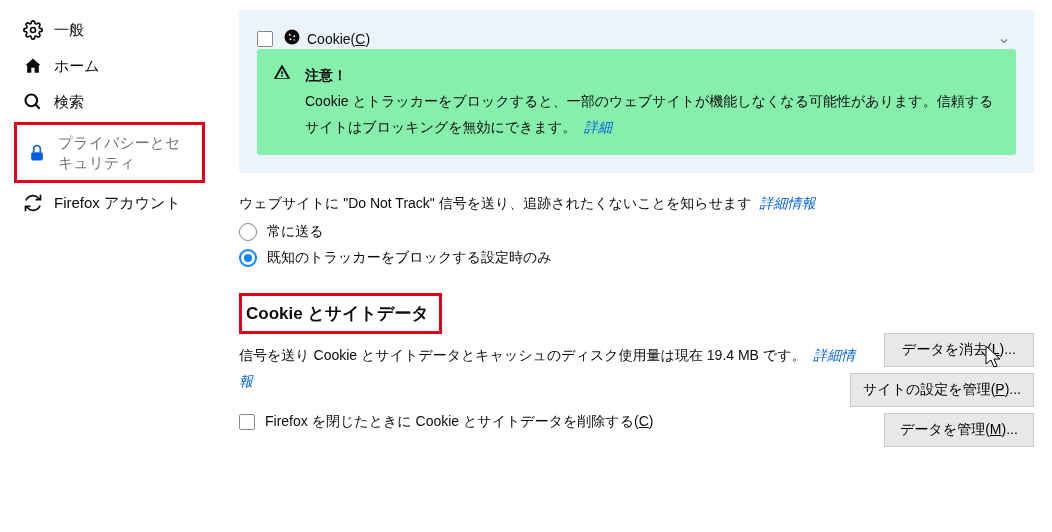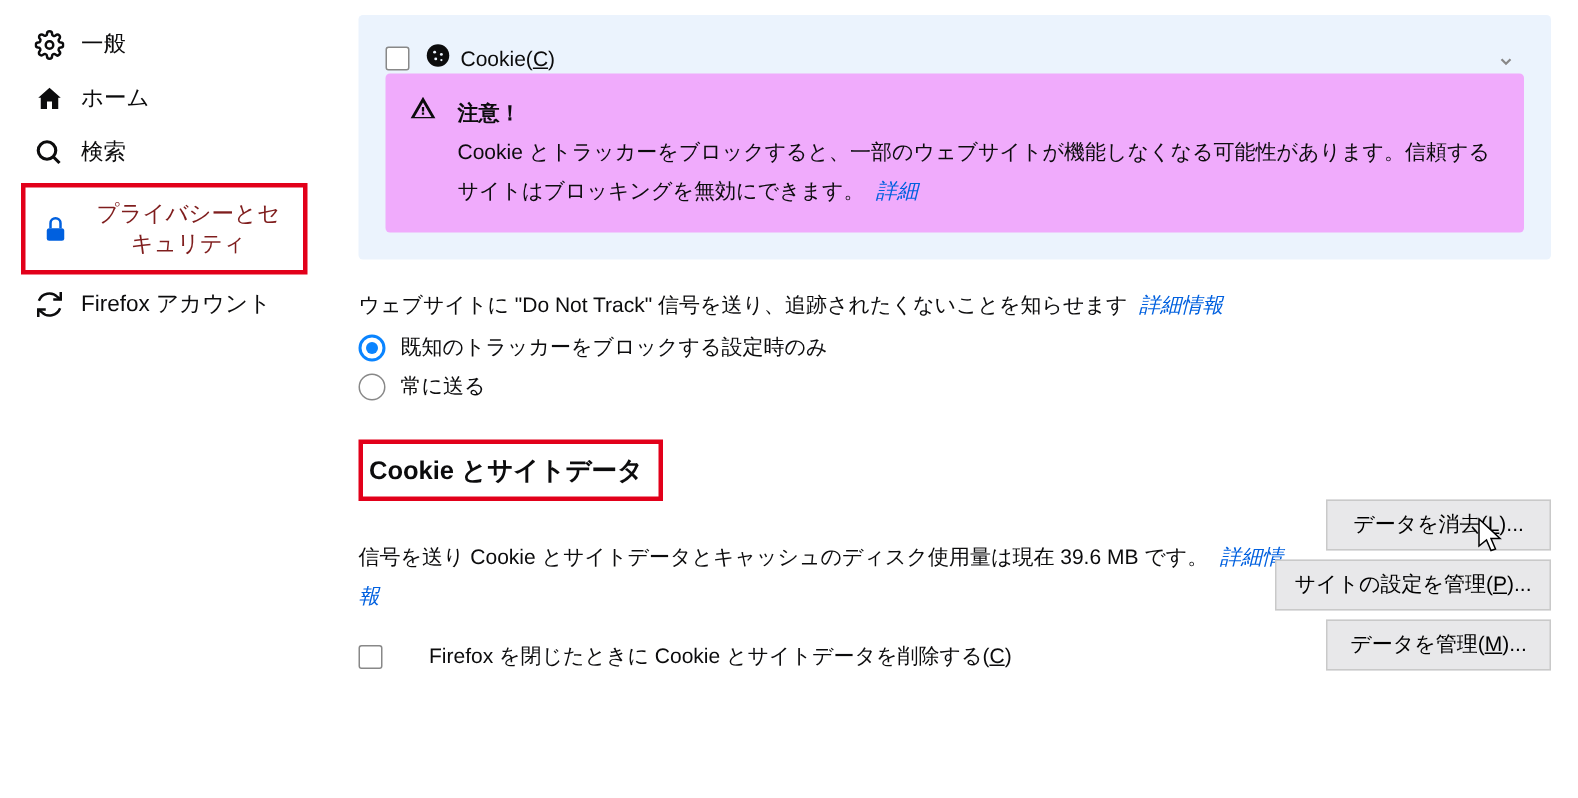--- a/index.html
+++ b/index.html
@@ -2,51 +2,51 @@
 <html><head>
 <meta charset="utf-8">
 <style>
 * { box-sizing: border-box; margin: 0; padding: 0; }
 body { font-family: "Meiryo", "Yu Gothic", sans-serif; font-size: 14px; color: #0c0c0d; background: #fff; width: 1052px; height: 532px; overflow: hidden; }
 .layout { display: flex; height: 100%; }
 
 .sidebar { width: 215px; padding: 12px 10px 12px 14px; flex-shrink: 0; }
 .sidebar-item { display: flex; align-items: center; padding: 7px 8px; border-radius: 2px; cursor: pointer; font-size: 15px; }
 .sidebar-item .ico { width: 22px; height: 22px; margin-right: 10px; flex-shrink: 0; display: flex; align-items: center; justify-content: center; }
-.sidebar-item .lbl { line-height: 1.3; text-align: center; }
-.sidebar-item.active { color: #7f1d1d; }
+.sidebar-item .lbl { line-height: 1.3; }
+.sidebar-item.active { color: #737373; }
 .sidebar-item.active .ico { color: #0060df; }
 .highlight-box { border: 3px solid #e2001a; padding: 1px; margin: 2px 0; }
 
 .main { flex: 1; padding: 10px 18px 10px 24px; position: relative; }
 
 .blue-panel { background: #ebf3fd; border-radius: 3px; padding: 18px 18px 18px 18px; margin-bottom: 22px; }
 .cookie-row { display: flex; align-items: center; position: relative; }
 .chk { width: 16px; height: 16px; border: 1px solid #888; border-radius: 2px; background: #fff; margin-right: 10px; flex-shrink: 0; }
 .cookie-icon { width: 18px; height: 18px; margin-right: 6px; }
 .chev { position: absolute; right: 6px; top: 6px; color: #888; }
 
-.warning-box { background: #f0abfc; border-radius: 3px; padding: 14px 16px 14px 48px; position: relative; line-height: 1.85; }
+.warning-box { background: #86efac; border-radius: 3px; padding: 14px 16px 14px 48px; position: relative; line-height: 1.85; }
 .warning-box .warn-ico { position: absolute; left: 16px; top: 14px; }
 .warning-box .warn-title { font-weight: bold; }
 .linkish { color: #0060df; cursor: pointer; font-style: italic; }
 
 .dnt-block { margin-bottom: 26px; }
 .dnt-intro { margin-bottom: 10px; }
 .radio-row { display: flex; align-items: center; margin: 8px 0 8px 0; }
 .radio { width: 18px; height: 18px; border: 1px solid #888; border-radius: 50%; margin-right: 10px; display: flex; align-items: center; justify-content: center; flex-shrink: 0; }
 .radio.checked { border-color: #0a84ff; border-width: 2px; }
 .radio.checked::after { content: ""; width: 8px; height: 8px; background: #0a84ff; border-radius: 50%; }
 
 .section-heading { font-size: 17px; font-weight: bold; display: inline-block; }
-.heading-highlight { border: 3px solid #e2001a; padding: 6px 10px 6px 4px; display: inline-block; margin-bottom: 24px; }
+.heading-highlight { border: 3px solid #e2001a; padding: 6px 10px 6px 4px; display: inline-block; margin-bottom: 8px; }
 
 .cookie-data-block { position: relative; }
 .cookie-desc { line-height: 1.9; max-width: 620px; }
-.cookie-del-row { display: flex; align-items: center; margin-top: 18px; gap: 21px; }
+.cookie-del-row { display: flex; align-items: center; margin-top: 18px; }
 
 .btn-col { position: absolute; right: 0; top: 40px; display: flex; flex-direction: column; gap: 6px; align-items: flex-end; }
 .btn { background: #e8e8ea; border: 1px solid #c9c9c9; padding: 7px 12px; font-size: 14px; cursor: pointer; min-width: 150px; text-align: center; white-space: nowrap; font-family: inherit; }
 .btn.lg { min-width: 180px; }
 .cursor { position: absolute; pointer-events: none; }
 
 .u { text-decoration: underline; }
 </style>
 </head>
 <body>
@@ -142,35 +142,35 @@
         &nbsp;<span class="linkish">詳細</span>
       </div>
     </div>
 
     <div class="dnt-block">
       <div class="dnt-intro">
         <span>ウェブサイトに "Do Not Track" 信号を送り、追跡されたくないことを知らせます</span>
         &nbsp;<span class="linkish">詳細情報</span>
       </div>
       <div class="radio-row">
+        <span class="radio"></span>
+        <span>常に送る</span>
+      </div>
+      <div class="radio-row">
         <span class="radio checked"></span>
         <span>既知のトラッカーをブロックする設定時のみ</span>
-      </div>
-      <div class="radio-row">
-        <span class="radio"></span>
-        <span>常に送る</span>
       </div>
     </div>
 
     <div class="cookie-data-block">
       <div class="heading-highlight">
         <span class="section-heading">Cookie とサイトデータ</span>
       </div>
       <div class="cookie-desc">
-        <span><span>信号を送り Cookie とサイトデータとキャッシュのディスク使用量は現在 </span><span>39.6 MB</span><span> です。</span></span>
+        <span><span>信号を送り Cookie とサイトデータとキャッシュのディスク使用量は現在 </span><span>19.4 MB</span><span> です。</span></span>
         &nbsp;<span class="linkish">詳細情報</span>
       </div>
       <div class="cookie-del-row">
         <span class="chk"></span>
         <span><span>Firefox を閉じたときに Cookie とサイトデータを削除する(</span><span class="u">C</span><span>)</span></span>
       </div>
 
       <div class="btn-col">
         <button class="btn"><span>データを消去(</span><span class="u">L</span><span>)...</span></button>
         <button class="btn lg"><span>サイトの設定を管理(</span><span class="u">P</span><span>)...</span></button>

